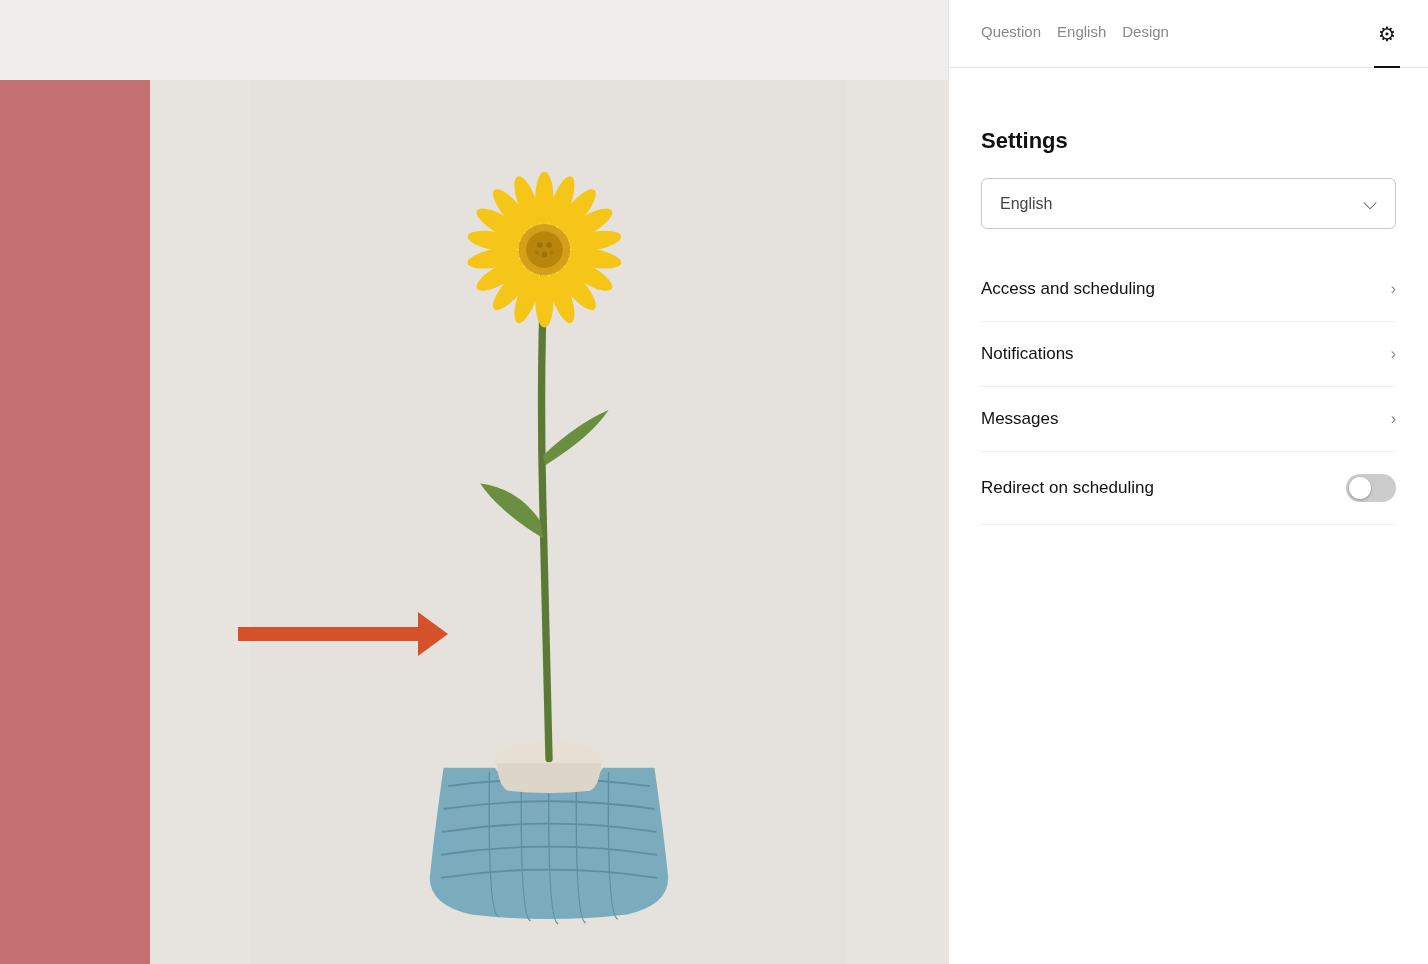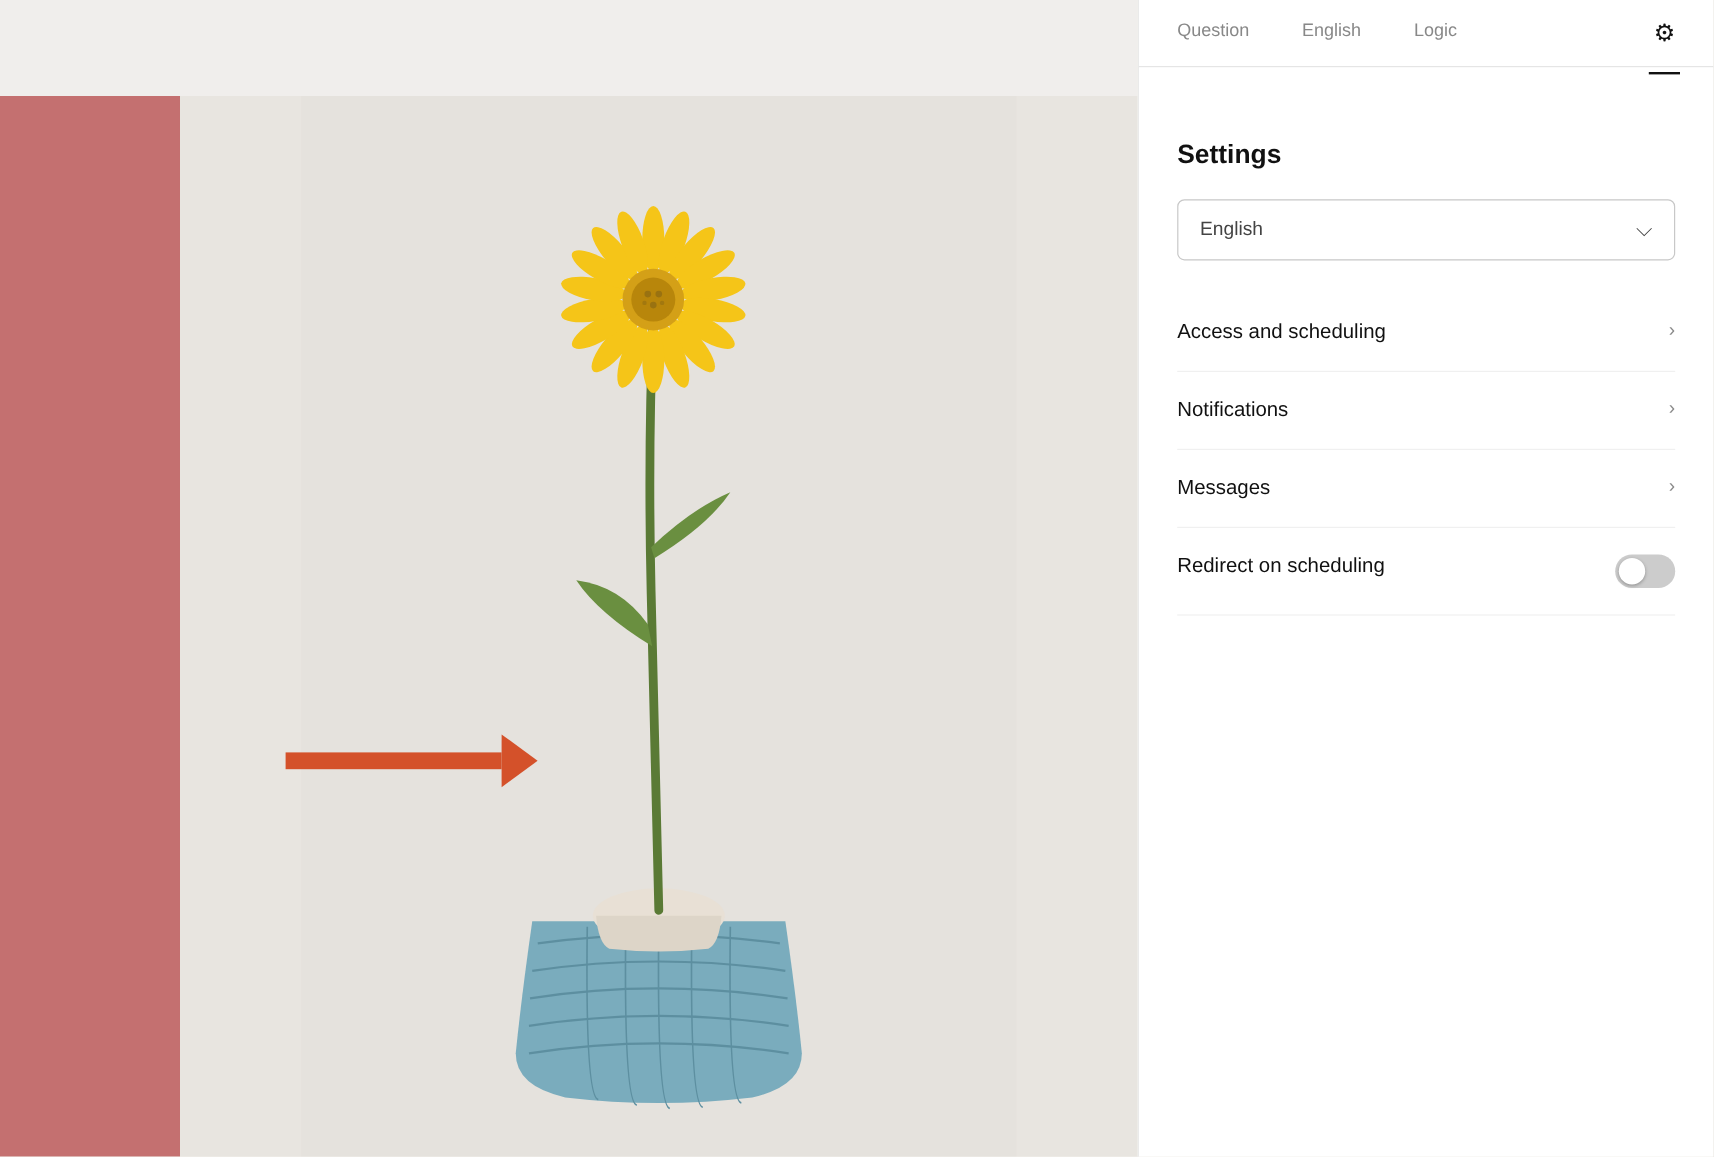--- a/index.html
+++ b/index.html
@@ -58,22 +58,22 @@
       flex-direction: column;
       flex-shrink: 0;
     }
 
     
     .tab-bar {
       display: flex;
       align-items: center;
       padding: 0 32px;
       border-bottom: 1px solid #e5e5e5;
-      height: 56px;
-      gap: 44px;
+      height: 68px;
+      gap: 16px;
     }
 
     .tab-item {
       font-size: 15px;
       color: #888;
       cursor: pointer;
       padding-bottom: 4px;
       position: relative;
     }
 
@@ -129,21 +129,21 @@
     }
 
     .chevron-down {
       font-size: 18px;
       color: #444;
     }
 
     
     .settings-row {
       display: flex;
-      align-items: flex-start;
+      align-items: center;
       justify-content: space-between;
       padding: 22px 0;
       border-bottom: 1px solid #f0f0f0;
       cursor: pointer;
     }
 
     .settings-row-label {
       font-size: 17px;
       color: #111;
       font-weight: 400;
@@ -291,21 +291,21 @@
     <div class="arrow-shaft"></div>
     <div class="arrow-head"></div>
   </div>
 </div>
 
 <div class="settings-panel">
 
   <div class="tab-bar">
     <div class="tab-item">Question</div>
     <div class="tab-item">English</div>
-    <div class="tab-item">Logic</div>
+    <div class="tab-item">Design</div>
     <div class="tab-gear">⚙</div>
   </div>
 
   <div class="settings-content">
     <div class="settings-title">Settings</div>
 
     <div class="language-dropdown">
       <span class="language-label">English</span>
       <span class="chevron-down">⌵</span>
     </div>

